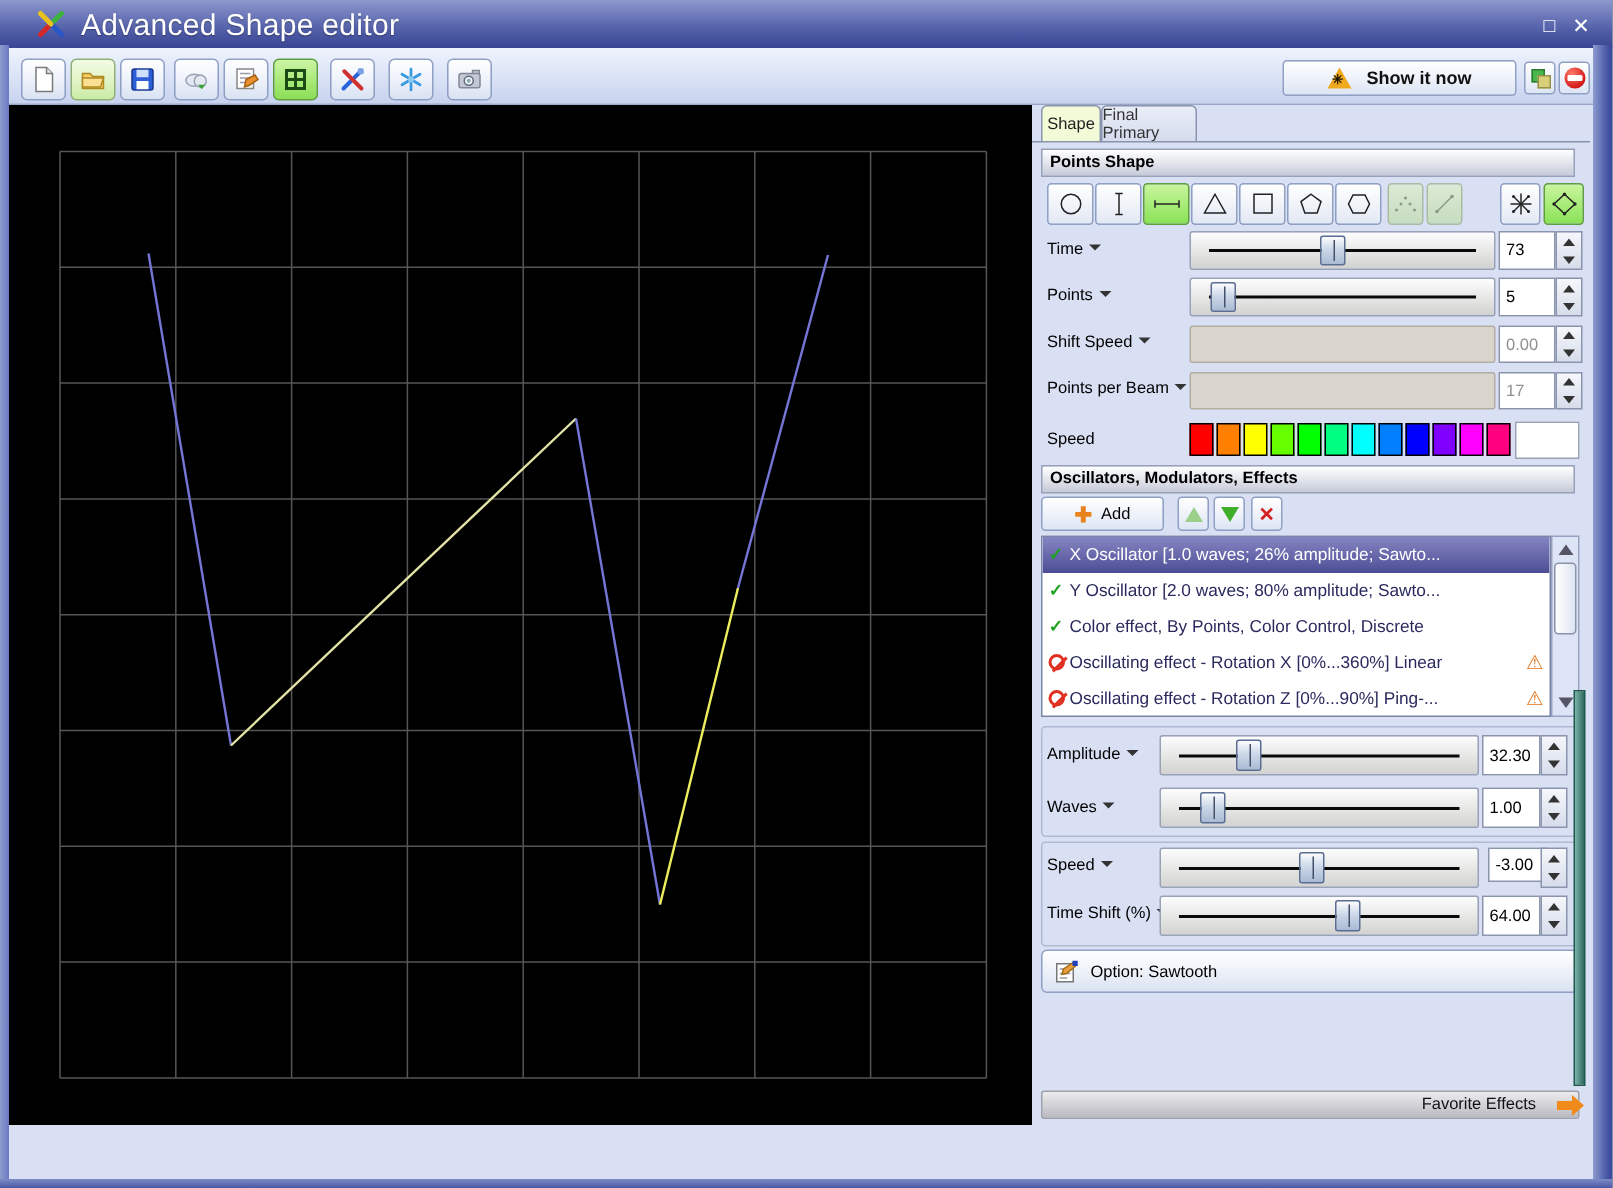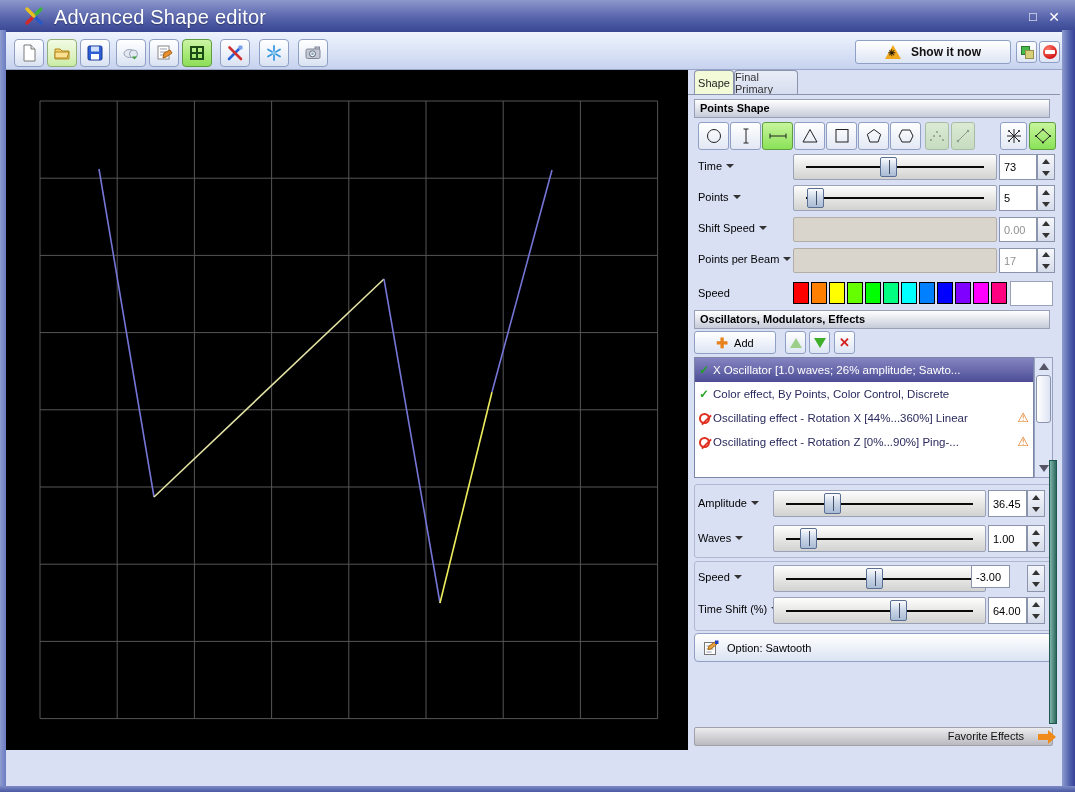--- a/index.html
+++ b/index.html
@@ -423,37 +423,38 @@
       </div>
     <div class="ebtn" style="left:121px;width:21px">
         <span class="arr down"></span>
       </div>
     <div class="ebtn" style="left:146px;width:21px">
         <span class="xdel">✕</span>
       </div>
 
     <div class="elist" id="elist">
         <div class="erow sel"><span class="eicon"><span class="icon-check">✓</span></span><span>X Oscillator [1.0 waves; 26% amplitude; Sawto...</span></div>
+        <div class="erow"><span class="eicon"><span class="icon-check">✓</span></span><span>Y Oscillator [2.0 waves; 80% amplitude; Sawto...</span></div>
         <div class="erow"><span class="eicon"><span class="icon-check">✓</span></span><span>Color effect, By Points, Color Control, Discrete</span></div>
-        <div class="erow"><span class="eicon"><span class="icon-block"></span></span><span>Oscillating effect - Rotation X [44%...360%] Linear</span><span class="icon-warn">⚠</span></div>
+        <div class="erow"><span class="eicon"><span class="icon-block"></span></span><span>Oscillating effect - Rotation X [0%...360%] Linear</span><span class="icon-warn">⚠</span></div>
         <div class="erow"><span class="eicon"><span class="icon-block"></span></span><span>Oscillating effect - Rotation Z [0%...90%] Ping-...</span><span class="icon-warn">⚠</span></div>
       </div>
     <div class="vscroll">
       <span class="sarr sup"></span>
       <div class="vthumb"></div>
       <span class="sarr sdn"></span>
     </div>
 
     <div class="groupbox" style="top:414px;height:74px"></div>
     <span class="plabel" style="left:10px;top:427px"><span>Amplitude</span><span class="dd"></span></span>
     <div class="sliderbox" style="left:85px;top:420px;width:213px;height:27px">
       <div class="track"></div>
         <div class="thumb" style="left: 50px;"></div>
       </div>
-    <div class="valuebox" style="left:300px;top:420px;width:39px;height:27px">36.45</div>
+    <div class="valuebox" style="left:300px;top:420px;width:39px;height:27px">32.30</div>
     <div class="spin" style="left:339px;top:420px;width:18px;height:27px">
         <b class="u"></b>
         <b class="d"></b>
       </div>
 
     <span class="plabel" style="left:10px;top:462px"><span>Waves</span><span class="dd"></span></span>
     <div class="sliderbox" style="left:85px;top:455px;width:213px;height:27px">
       <div class="track"></div>
         <div class="thumb" style="left: 26px;"></div>
       </div>
@@ -462,21 +463,21 @@
         <b class="u"></b>
         <b class="d"></b>
       </div>
 
     <div class="groupbox" style="top:491px;height:70px"></div>
     <span class="plabel" style="left:10px;top:501px"><span>Speed</span><span class="dd"></span></span>
     <div class="sliderbox" style="left:85px;top:495px;width:213px;height:27px">
       <div class="track"></div>
         <div class="thumb" style="left: 92px;"></div>
       </div>
-    <div class="valuebox" style="left:283px;top:495px;width:39px;height:23px">-3.00</div>
+    <div class="valuebox" style="left:304px;top:495px;width:39px;height:23px">-3.00</div>
     <div class="spin" style="left:339px;top:495px;width:18px;height:27px">
         <b class="u"></b>
         <b class="d"></b>
       </div>
 
     <span class="plabel" style="left:10px;top:533px"><span>Time Shift (%)</span><span class="dd"></span></span>
     <div class="sliderbox" style="left:85px;top:527px;width:213px;height:27px">
       <div class="track"></div>
         <div class="thumb" style="left: 116px;"></div>
       </div>

